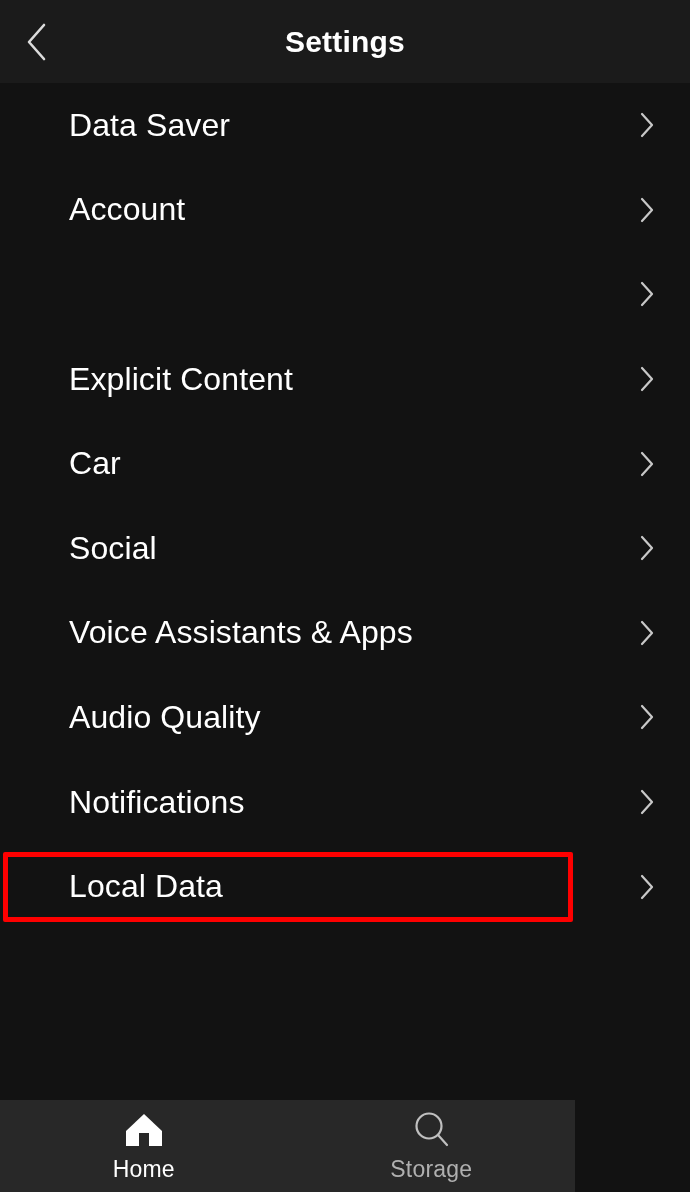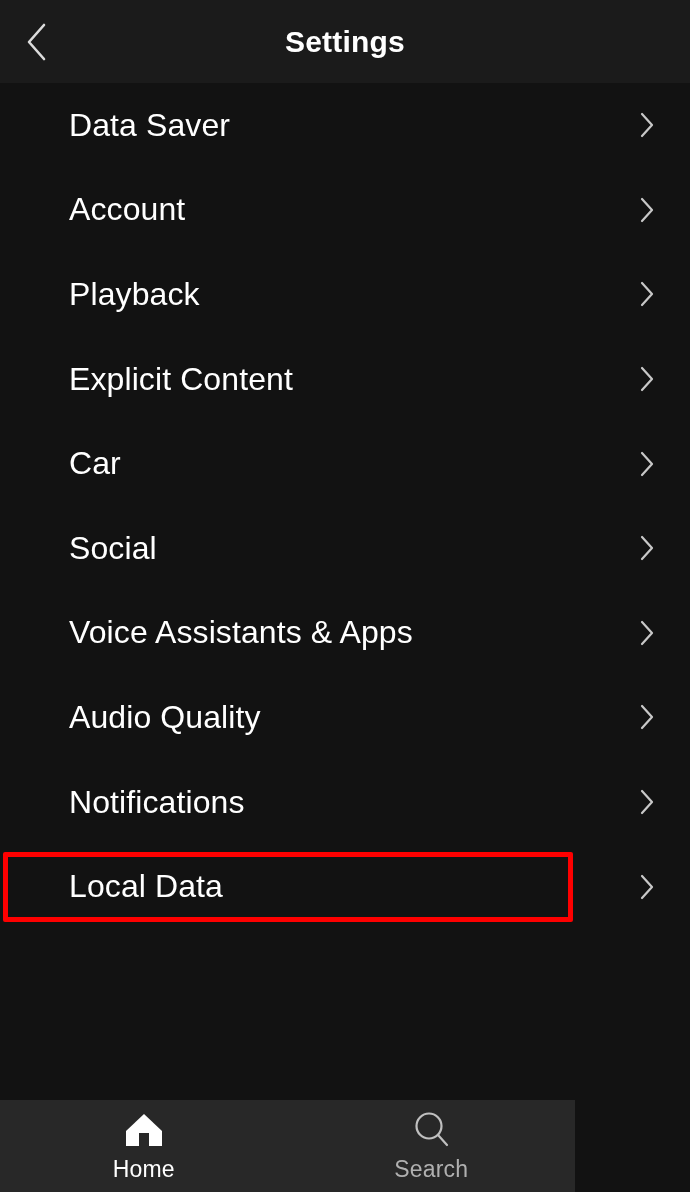--- a/index.html
+++ b/index.html
@@ -170,21 +170,20 @@
     <div class="settings-row">
       <span class="row-label">Account</span>
       <span class="row-chevron">
         <svg width="18" height="28" viewBox="0 0 18 28" fill="none">
           <path d="M4 3 L14 14 L4 25" stroke="#c8c8c8" stroke-width="2.2" stroke-linecap="round" stroke-linejoin="round"></path>
         </svg>
       </span>
     </div>
 
     <div class="settings-row">
-      <span class="row-label">Playback</span>
       <span class="row-chevron">
         <svg width="18" height="28" viewBox="0 0 18 28" fill="none">
           <path d="M4 3 L14 14 L4 25" stroke="#c8c8c8" stroke-width="2.2" stroke-linecap="round" stroke-linejoin="round"></path>
         </svg>
       </span>
     </div>
 
     <div class="settings-row">
       <span class="row-label">Explicit Content</span>
       <span class="row-chevron">
@@ -266,19 +265,19 @@
       <span class="nav-label">Home</span>
     </div>
 
     <div class="nav-item inactive">
       <span class="nav-icon">
         <svg width="44" height="42" viewBox="0 0 44 42" fill="none">
           <circle cx="20" cy="17" r="12.5" stroke="#c0c0c0" stroke-width="2.2"></circle>
           <path d="M29.5 26.5 L38 36" stroke="#c0c0c0" stroke-width="2.2" stroke-linecap="round"></path>
         </svg>
       </span>
-      <span class="nav-label">Search</span>
+      <span class="nav-label">Storage</span>
     </div>
 
 
   </div>
 
 </div>
 
 </body></html>

